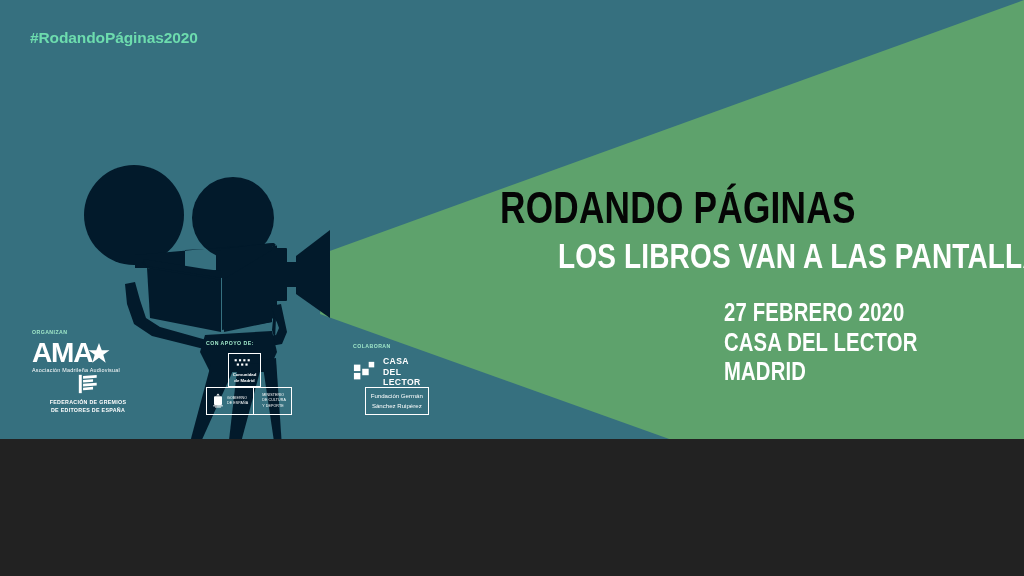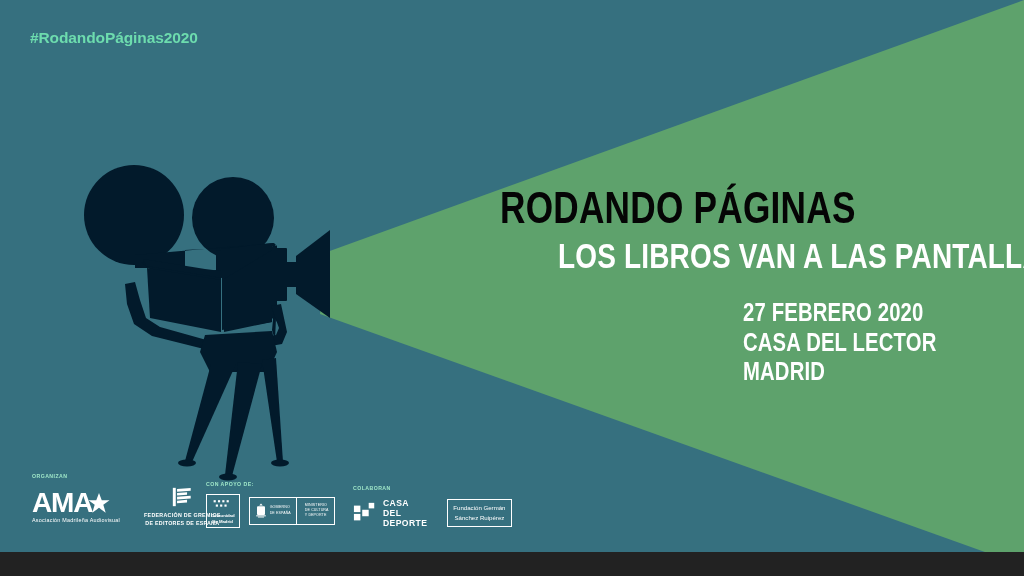--- a/index.html
+++ b/index.html
@@ -4,21 +4,21 @@
 <title>Rodando Páginas 2020</title>
 <style>
   html, body {
     margin: 0;
     padding: 0;
     background: #222;
   }
   #poster {
     position: relative;
     width: 1024px;
-    height: 552px;
+    height: 439px;
     overflow: hidden;
     background: #36707f;
     font-family: "Liberation Sans", sans-serif;
     -webkit-font-smoothing: antialiased;
   }
   #bg-svg {
     position: absolute;
     left: 0; top: 0;
     width: 1024px;
     height: 576px;
@@ -66,21 +66,21 @@
     letter-spacing: 0.2px;
     transform: scaleX(0.80);
     transform-origin: left top;
     white-space: nowrap;
     margin: 9px 0 0 58px;
   }
 
   
   .details {
     position: absolute;
-    left: 743px;
+    left: 724px;
     top: 298px;
     color: #ffffff;
   }
   .details div {
     font-family: "Liberation Sans Narrow", "Liberation Sans", sans-serif;
     font-size: 26px;
     font-weight: bold;
     line-height: 1.14;
     letter-spacing: 0.2px;
     transform: scaleX(0.78);
@@ -105,20 +105,21 @@
     font-weight: bold;
     letter-spacing: 0.45px;
     color: #9fe6c8;
     text-transform: uppercase;
     margin-bottom: 7px;
     white-space: nowrap;
   }
   .group-logos {
     display: flex;
     align-items: center;
+    flex-direction: column;
   }
 
   
   #group-organizan { left: 32px; }
   #group-apoyo     { left: 206px; }
   #group-colaboran { left: 353px; }
 
   
   .ama-logo { display: flex; flex-direction: column; margin-right: 24px; }
   .ama-row { display: flex; align-items: flex-end; }
@@ -400,21 +401,21 @@
             <g fill="#ffffff">
               <rect x="1" y="5" width="7" height="7"></rect>
               <rect x="1" y="14" width="7" height="7"></rect>
               <rect x="10" y="9.5" width="7" height="7"></rect>
               <rect x="17" y="2" width="6" height="6"></rect>
             </g>
           </svg>
           <div class="cdl-text">
             <div>CASA</div>
             <div>DEL</div>
-            <div>DEPORTE</div>
+            <div>LECTOR</div>
           </div>
         </div>
 
         <div class="fgsr-logo">
           <div>Fundación   Germán</div>
           <div class="fgsr-l2">Sánchez Ruipérez</div>
         </div>
       </div>
     </div>
 

